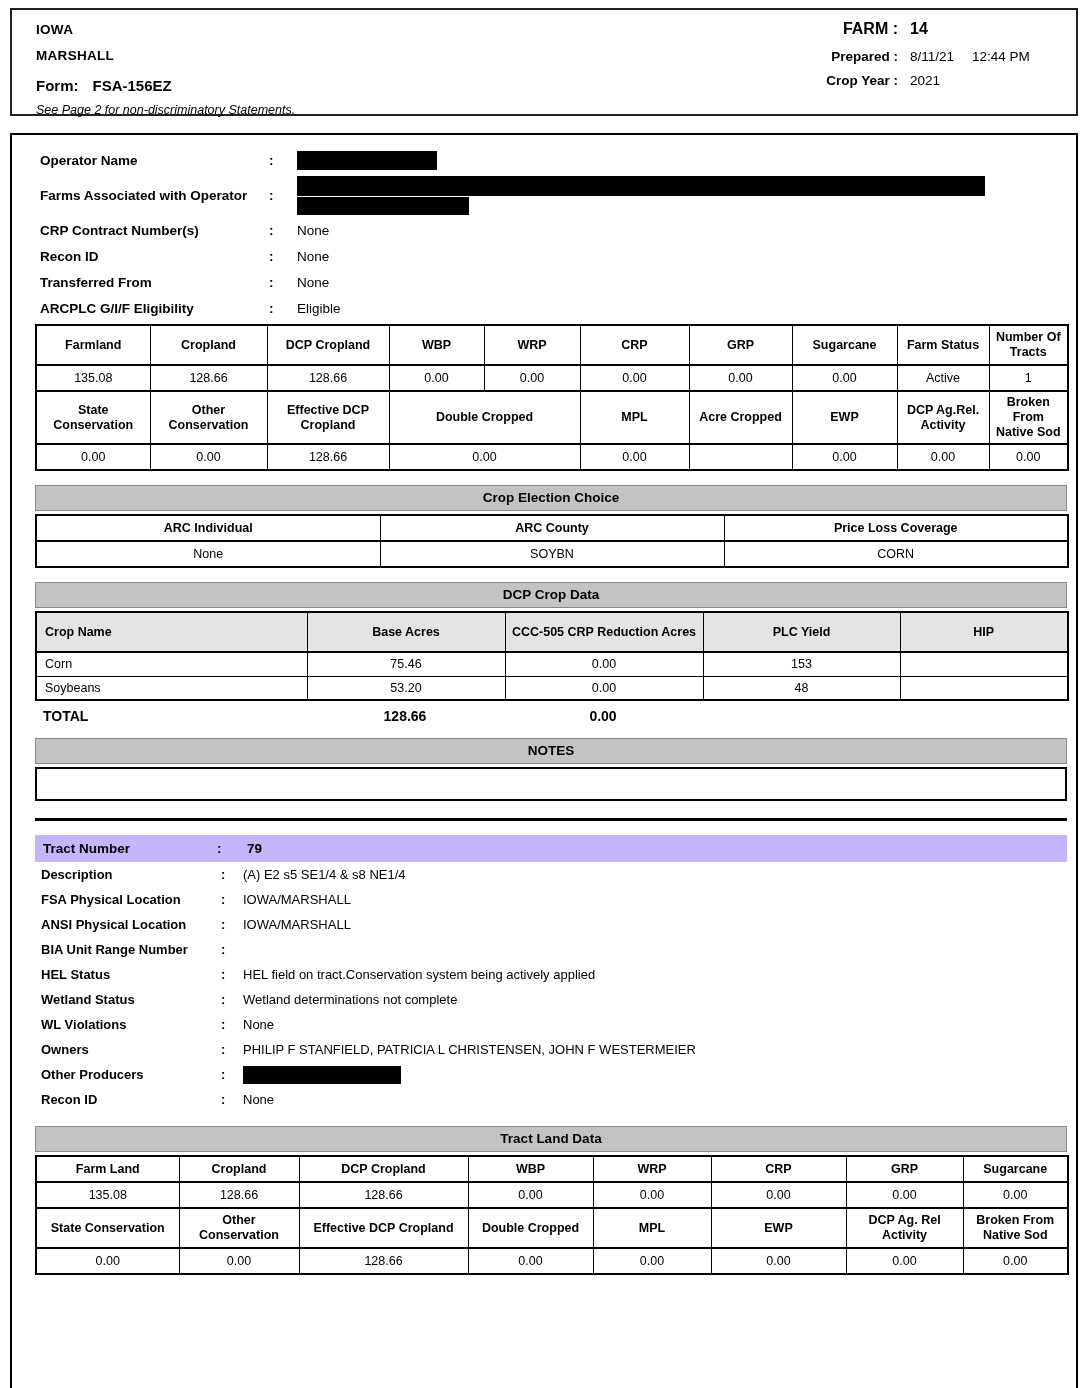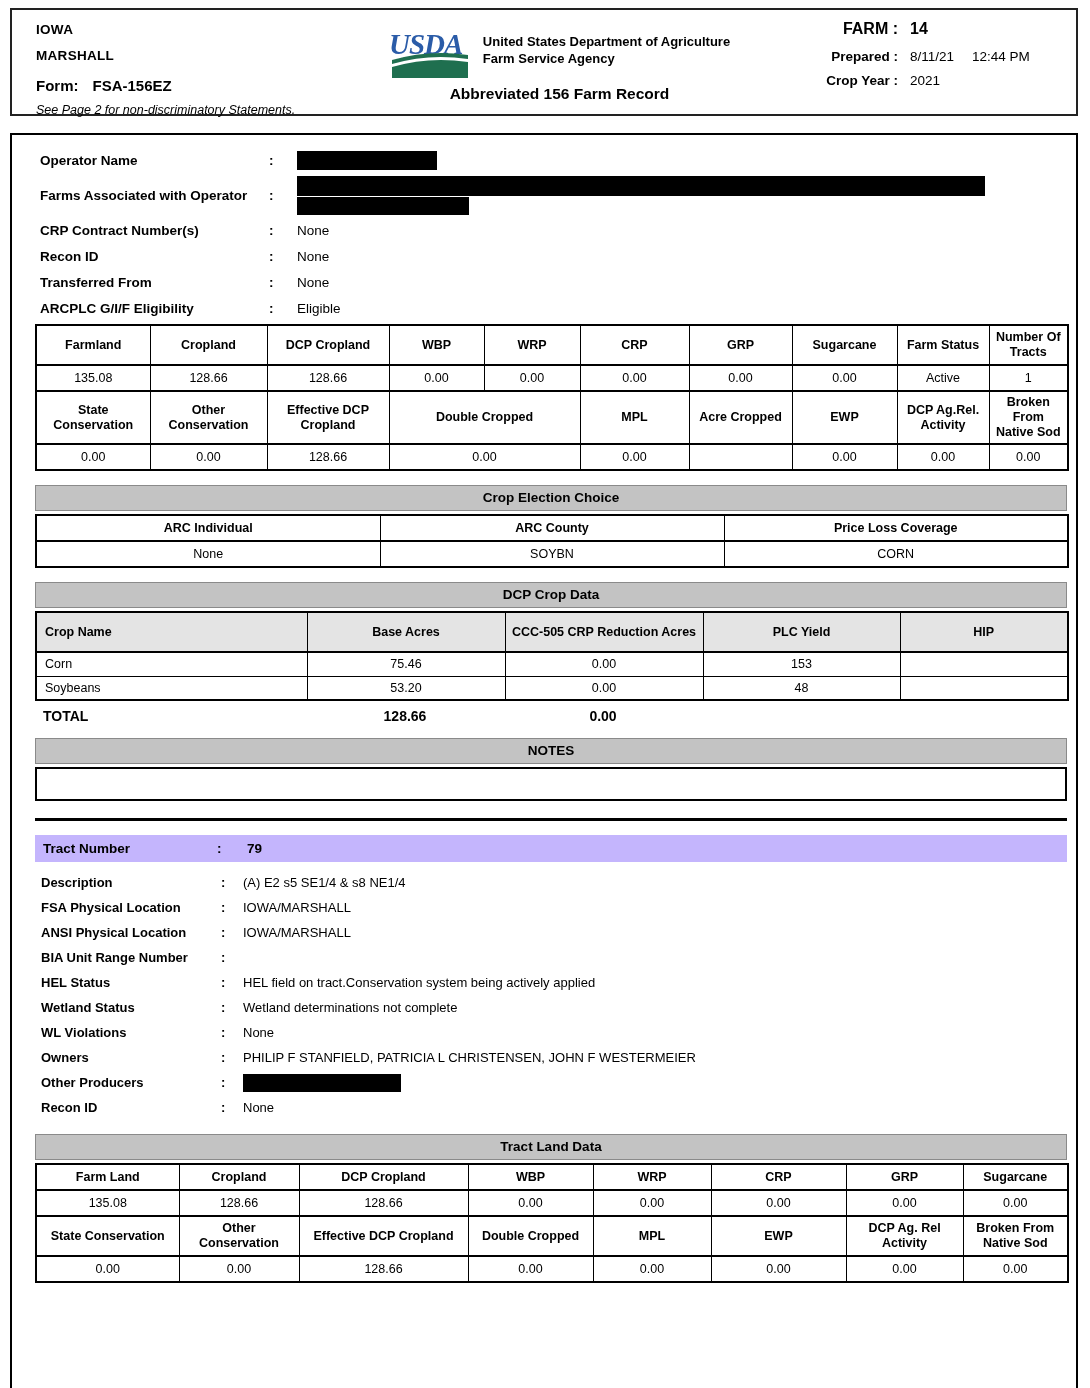--- a/index.html
+++ b/index.html
@@ -76,53 +76,37 @@
   .total-row .c1 { width:271px; padding-left:8px; }
   .total-row .c2 { width:198px; text-align:center; }
   .total-row .c3 { width:198px; text-align:center; }
 
   .notes-box { width:1032px; height:34px; border:2px solid #000; margin-top:3px; background:#fff; }
 
   .divider { width:1032px; height:3px; background:#000; margin-top:17px; }
 
   
   .tract-row { display:flex; align-items:center; height:25px; font-size:13px; }
-  .tract-rows { margin-top:8px; }
+  .tract-rows { }
   .tract-row .label { width:186px; font-weight:bold; padding-left:6px; }
   .tract-row .colon { width:22px; font-weight:bold; }
 </style>
 </head>
 <body>
 
 <div class="page">
 
   <div class="header-box">
     <div class="h-left">
       <div class="h-state">IOWA</div>
       <div class="h-county">MARSHALL</div>
       <div class="h-form"><span>Form:</span><span class="gap"></span><span>FSA-156EZ</span></div>
       <div class="h-note">See Page 2 for non-discriminatory Statements.</div>
     </div>
 
-    <div class="h-center">
-      <div class="logo-row">
-        <div class="usda-logo">
-          <svg width="82" height="50" viewBox="0 0 82 50">
-            <text x="0" y="26" font-family="Liberation Serif, serif" font-style="italic" font-weight="bold" font-size="29" fill="#2b5ca8" letter-spacing="-1">USDA</text>
-            <path d="M3,32 Q 40,21 79,27 L79,31 Q 40,25 3,36 Z" fill="#1f6f4f"></path>
-            <path d="M3,39 Q 40,28 79,34 L79,50 L3,50 Z" fill="#1f6f4f"></path>
-          </svg>
-        </div>
-        <div class="agency">
-          <div>United States Department of Agriculture</div>
-          <div>Farm Service Agency</div>
-        </div>
-      </div>
-      <div class="doc-title">Abbreviated 156 Farm Record</div>
-    </div>
 
     <div class="h-right">
       <div class="hr-row hr-farm">
         <span class="hr-label">FARM :</span>
         <span class="hr-value">14</span>
       </div>
       <div class="hr-row">
         <span class="hr-label">Prepared :</span>
         <span class="hr-value"><span>8/11/21</span><span class="t-gap"></span><span>12:44 PM</span></span>
       </div>

